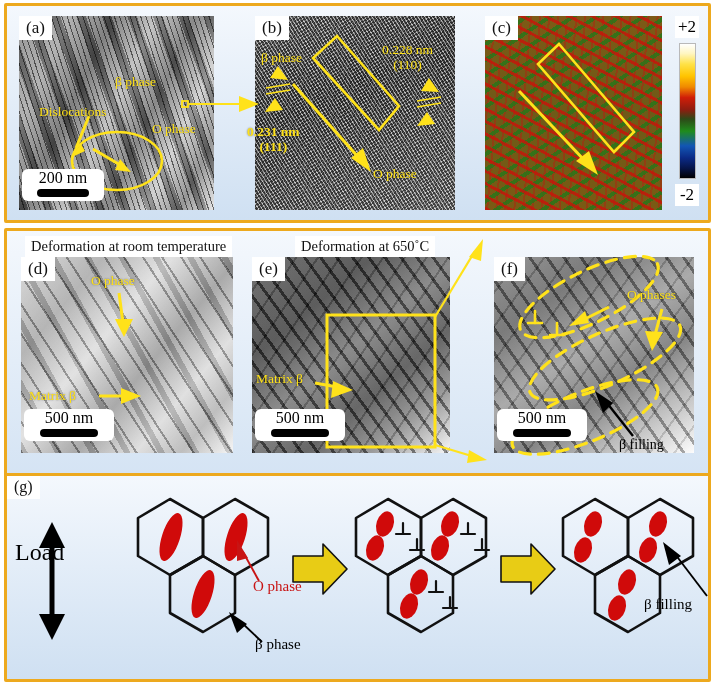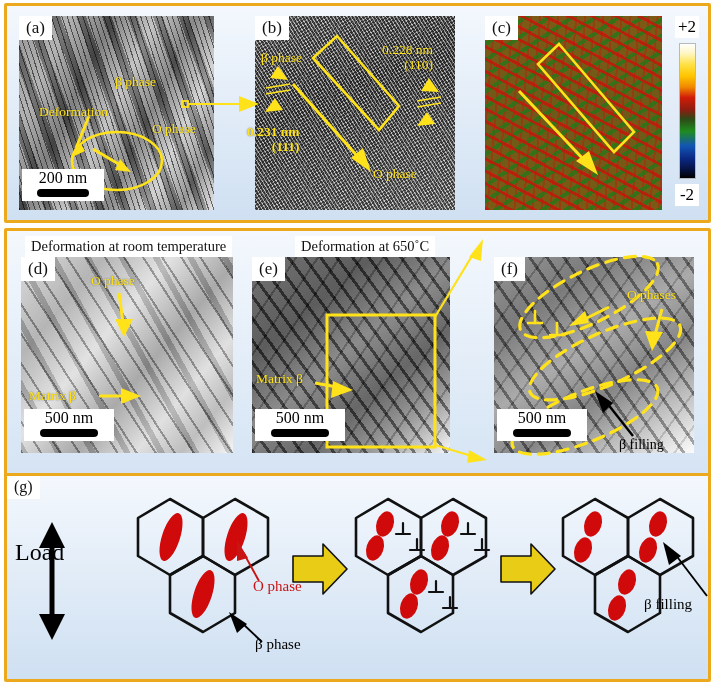--- a/index.html
+++ b/index.html
@@ -88,35 +88,36 @@
     padding: 2px 6px;
     z-index: 12;
   }
   
   .scalebox {
     position: absolute;
     background: #ffffff;
     z-index: 12;
     padding: 1px 6px 4px 6px;
     text-align: center;
+    border-radius: 6px;
   }
   .scalebox .txt { font-size: 16px; color: #000; line-height: 1.05; white-space: nowrap; }
   .scalebox .bar { height: 8px; background: #000; border-radius: 4px; margin: 2px auto 0 auto; }
 
   
   .ann {
     position: absolute;
     color: #FFE21A;
     font-size: 13.5px;
     line-height: 1.12;
     white-space: nowrap;
     z-index: 11;
     text-shadow: 0 0 2px rgba(0,0,0,.55);
   }
-  .ann.two { white-space: pre-line; text-align: right; }
+  .ann.two { white-space: pre-line; text-align: center; }
   .ann-black { color: #000; text-shadow: none; }
   .ann-red   { color: #C81414; text-shadow: none; }
 
   svg.ov { position: absolute; left: 0; top: 0; overflow: visible; z-index: 10; }
 
   
   .cbar-wrap { position: absolute; z-index: 12; }
   .cbar {
     width: 17px; height: 136px;
     border: 1px solid #b9b9b9;
@@ -150,21 +151,21 @@
 
       <line x1="86" y1="143" x2="115" y2="160" stroke="#FFE21A" stroke-width="3"></line>
       <polygon points="124,166 108,164 113,153" fill="#FFE21A"></polygon>
 
       <rect x="175" y="95" width="6" height="6" fill="none" stroke="#FFE21A" stroke-width="1.8"></rect>
       <line x1="182" y1="98" x2="236" y2="98" stroke="#FFE21A" stroke-width="2.2"></line>
       <polygon points="252,98 232,90 232,106" fill="#FFE21A"></polygon>
     </svg>
 
     <div class="ann" style="left:108px; top:68px;">β phase</div>
-    <div class="ann" style="left:32px; top:98px;">Deformation</div>
+    <div class="ann" style="left:32px; top:98px;">Dislocations</div>
     <div class="ann" style="left:145px; top:115px;">O phase</div>
 
     <div class="scalebox" style="left:15px; top:163px; width:82px;">
       <div class="txt">200 nm</div>
       <div class="bar" style="width:52px;"></div>
     </div>
 
     <div class="micro tem-hr" style="left:248px; top:10px; width:200px; height:194px;"></div>
     <div class="plabel" style="left:248px; top:10px;">(b)</div>
 

